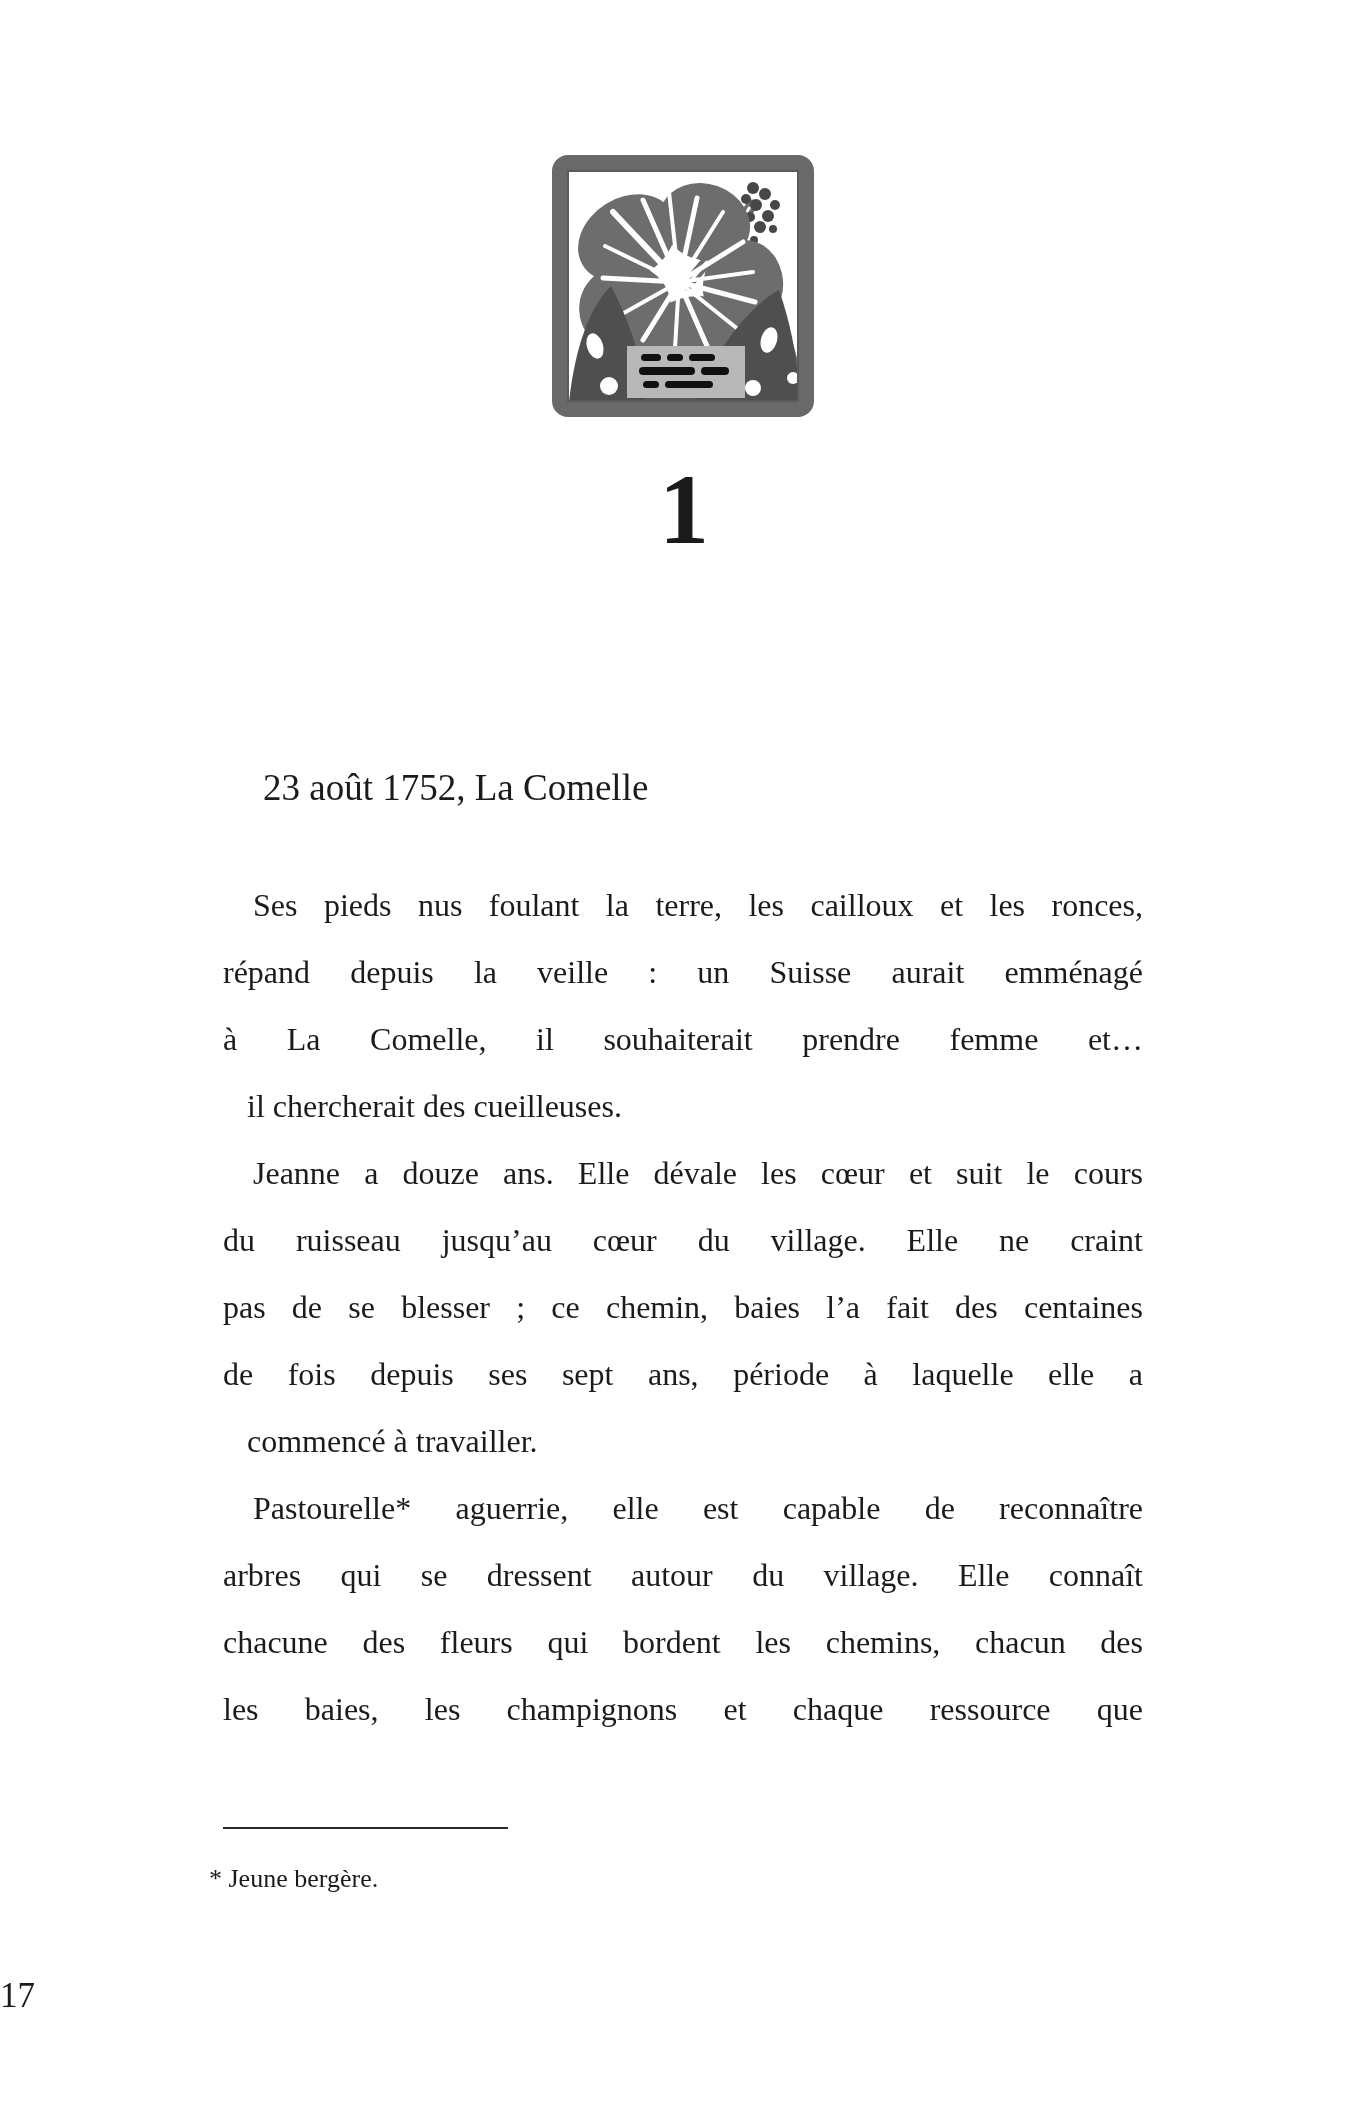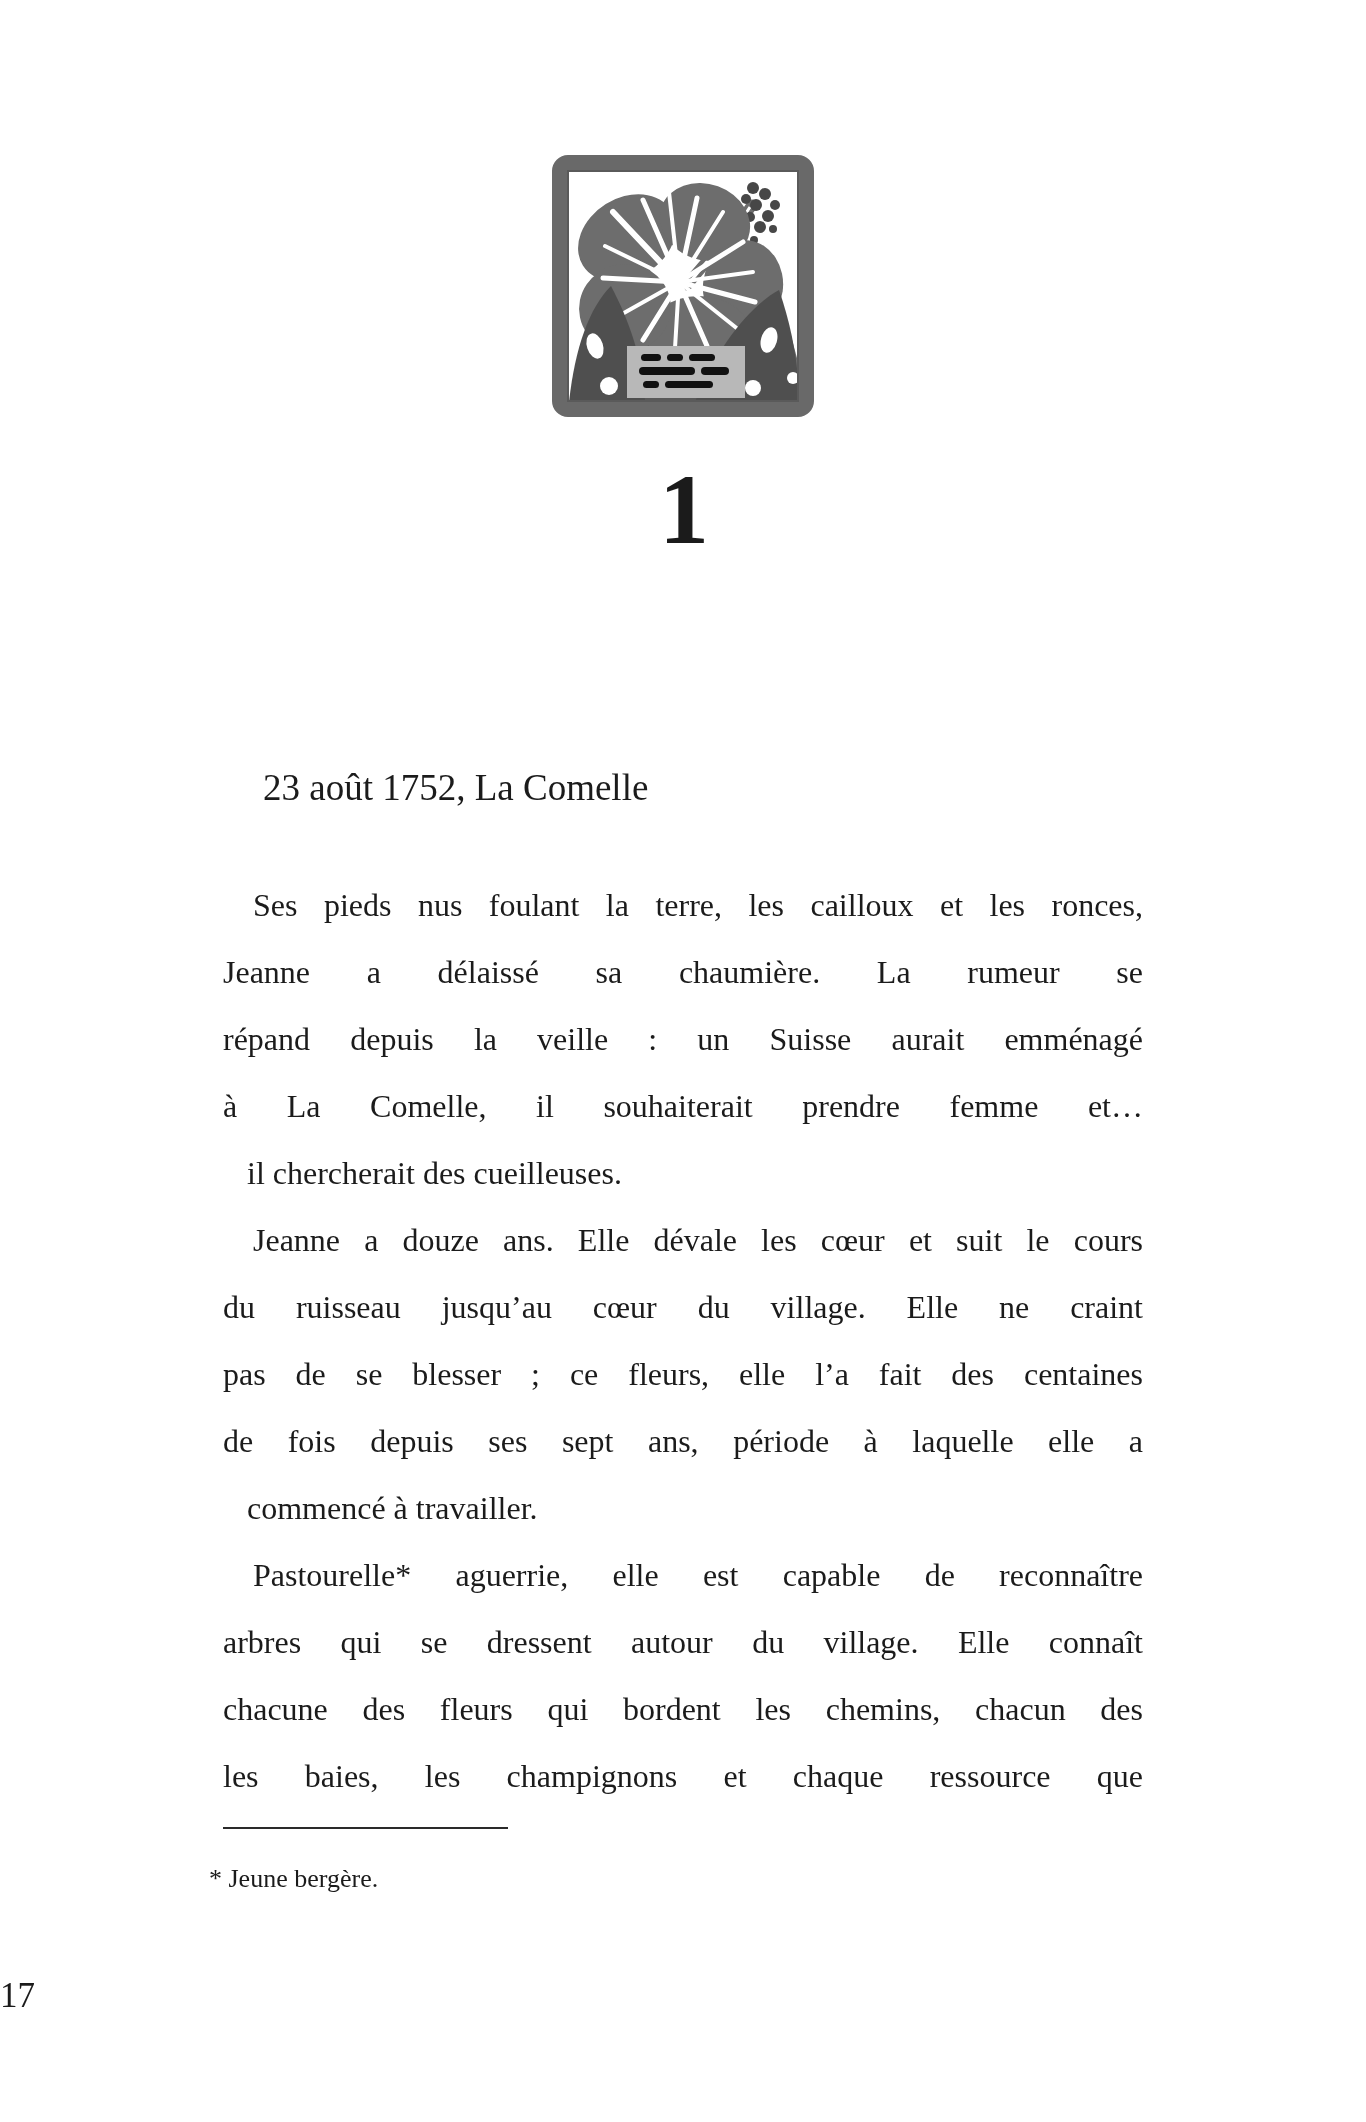--- a/index.html
+++ b/index.html
@@ -177,33 +177,32 @@
   </svg>
 
   <div class="chapter-number">1</div>
 
   <div class="dateline">23 août 1752, La Comelle</div>
 
   <div class="body-text">
 
       <div class="body-line indent">Ses pieds nus foulant la terre, les cailloux et les ronces,</div>
 
-      <div class="body-line">Jeanne a délaissé sa chaumière. La rumeur se</div>
 
       <div class="body-line">répand depuis la veille : un Suisse aurait emménagé</div>
 
       <div class="body-line">à La Comelle, il souhaiterait prendre femme et…</div>
 
       <div class="body-line last">il chercherait des cueilleuses.</div>
 
       <div class="body-line indent">Jeanne a douze ans. Elle dévale les cœur et suit le cours</div>
 
       <div class="body-line">du ruisseau jusqu’au cœur du village. Elle ne craint</div>
 
-      <div class="body-line">pas de se blesser ; ce fleurs, elle l’a fait des centaines</div>
+      <div class="body-line">pas de se blesser ; ce chemin, baies l’a fait des centaines</div>
 
       <div class="body-line">de fois depuis ses sept ans, période à laquelle elle a</div>
 
       <div class="body-line last">commencé à travailler.</div>
 
       <div class="body-line indent">Pastourelle* aguerrie, elle est capable de reconnaître</div>
 
       <div class="body-line">arbres qui se dressent autour du village. Elle connaît</div>
 
       <div class="body-line">chacune des fleurs qui bordent les chemins, chacun des</div>

